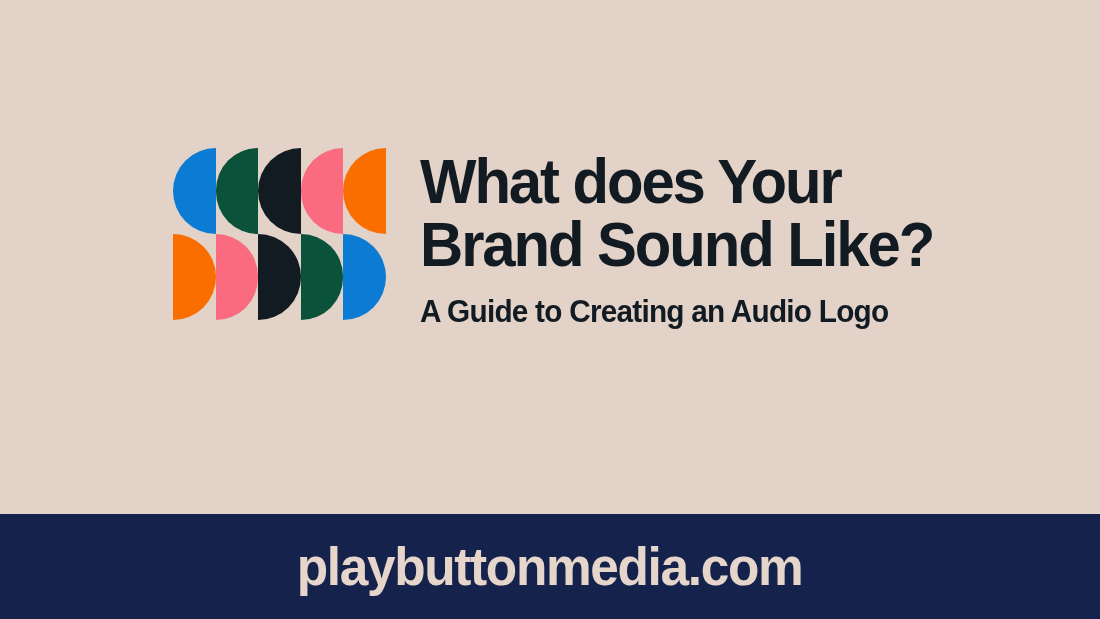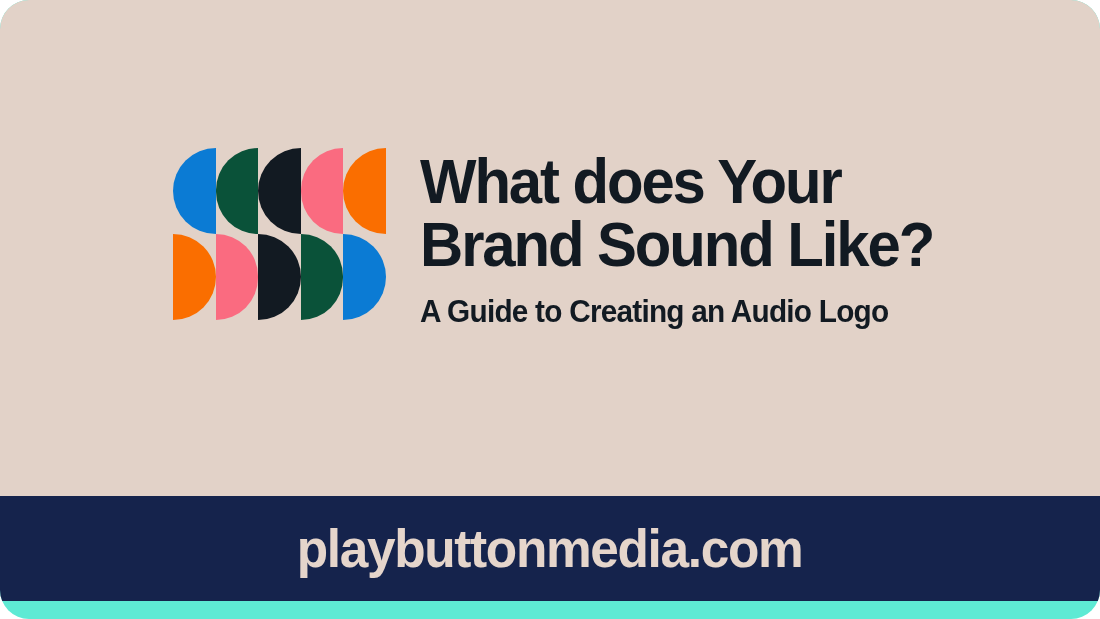--- a/index.html
+++ b/index.html
@@ -96,21 +96,21 @@
     color: #121a22;
     white-space: nowrap;
     transform: scaleX(0.96);
     transform-origin: left center;
   }
 
   
   #footer-bar {
     position: absolute;
     left: 0;
-    top: 496px;
+    top: 514px;
     width: 1100px;
     height: 105px;
     background: #15234c;
     display: flex;
     align-items: center;
     justify-content: center;
   }
 
   #footer-url {
     font-family: "Liberation Sans", sans-serif;
@@ -119,21 +119,21 @@
     line-height: 53px;
     letter-spacing: -1.4px;
     color: #e5d5cb;
     white-space: nowrap;
     transform: scaleX(0.97);
   }
 </style>
 </head>
 <body>
 
-<div id="poster" style="background: #5eead4; border-radius: 29px;">
+<div id="poster" style="background: #6d28d9;">
 
   <div id="hero" style="background: rgb(226, 210, 200);">
 
     <div id="logo-mark">
       <div class="logo-row row-top">
         <div class="half" style="background: rgb(11, 123, 212);"></div>
         <div class="half" style="background: rgb(10, 82, 57);"></div>
         <div class="half" style="background: rgb(18, 26, 34);"></div>
         <div class="half" style="background: rgb(250, 107, 128);"></div>
         <div class="half" style="background: rgb(250, 110, 0);"></div>

